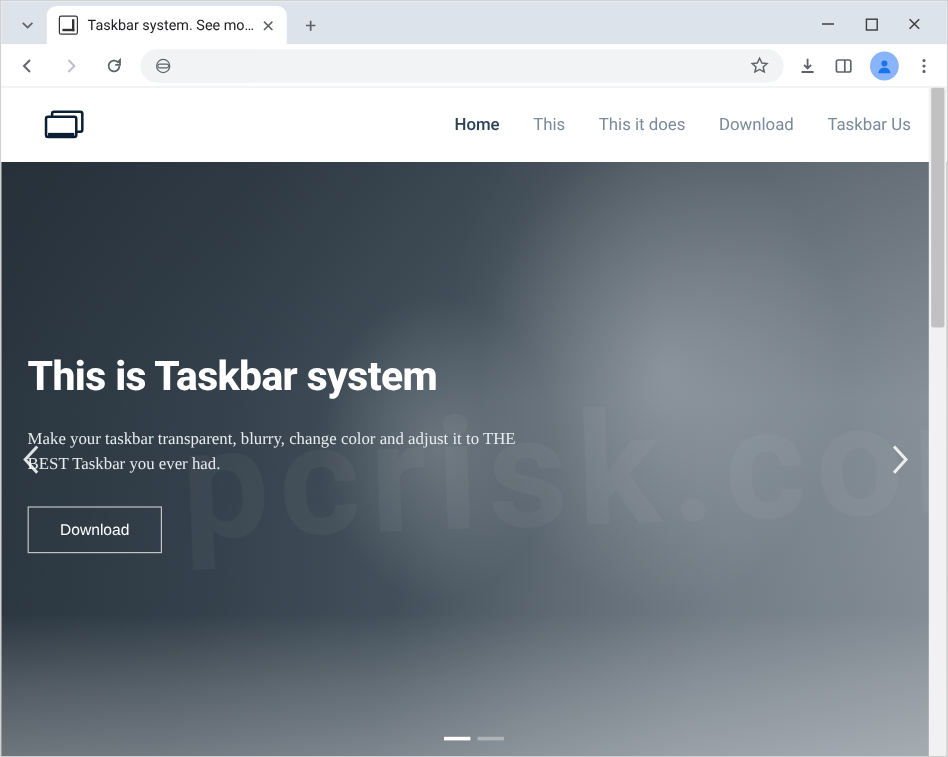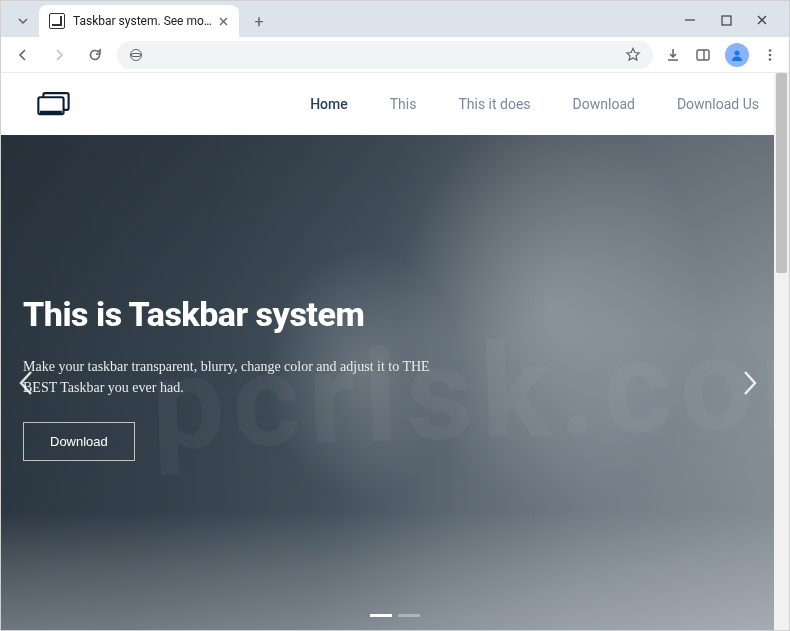--- a/index.html
+++ b/index.html
@@ -27,21 +27,21 @@
 .avatar { width: 24px; height: 24px; border-radius: 50%; background: #8ab4f8; display: flex; align-items: center; justify-content: center; }
 
 
 .page { position: relative; height: calc(631px - 36px - 36px - 2px); overflow: hidden; }
 .scrollbar { position: absolute; right: 0; top: 0; bottom: 0; width: 15px; background: #f1f1f1; }
 .scrollthumb { position: absolute; top: 0; left: 2px; right: 2px; height: 200px; background: #c1c1c1; border-radius: 2px; }
 
 .site-header { height: 62px; background: #fff; display: flex; align-items: center; padding: 0 30px 0 34px; }
 .logo { display: flex; align-items: center; gap: -4px; }
 .logo svg { width: 42px; height: 30px; }
-.nav-menu { margin-left: auto; display: flex; gap: 42px; font-size: 14px; color: #7a8a9a; }
+.nav-menu { margin-left: auto; display: flex; gap: 28px; font-size: 14px; color: #7a8a9a; }
 .nav-item { cursor: pointer; }
 .nav-item.active { color: #2b4158; font-weight: 500; }
 
 .hero { position: relative; height: 496px; background: linear-gradient(100deg, #2a3640 0%, #37444f 25%, #4a5863 45%, #6a7680 60%, #828d97 75%, #9aa3ab 100%); overflow: hidden; }
 .hero::before { content:""; position:absolute; inset:0; background:
   radial-gradient(ellipse 220px 280px at 70% 35%, rgba(200,205,210,0.35), transparent 70%),
   radial-gradient(ellipse 140px 180px at 46% 48%, rgba(190,195,200,0.3), transparent 70%),
   linear-gradient(180deg, rgba(30,38,46,0.35), rgba(30,38,46,0.1) 40%, rgba(30,38,46,0.2));
 }
 .hero::after { content:""; position:absolute; left:0; right:0; bottom:0; height:120px; background: linear-gradient(180deg, transparent, rgba(230,232,235,0.2) 50%, rgba(235,237,240,0.35)); }
@@ -168,21 +168,21 @@
         <rect x="10" y="4" width="30" height="20" rx="2" fill="none" stroke="#0a1f33" stroke-width="2.5"></rect>
         <rect x="4" y="9" width="30" height="20" rx="2" fill="#fff" stroke="#0a1f33" stroke-width="2.5"></rect>
         <rect x="6" y="25" width="26" height="3.5" fill="#0a1f33"></rect>
       </svg>
     </div>
     <div class="nav-menu">
       <span class="nav-item active">Home</span>
       <span class="nav-item">This</span>
       <span class="nav-item">This it does</span>
       <span class="nav-item">Download</span>
-      <span class="nav-item">Download Us</span>
+      <span class="nav-item">Taskbar Us</span>
     </div>
   </div>
 
   <div class="hero">
     <div class="watermark">pcrisk.com</div>
 
     <div class="carousel-arrow left">
       <svg width="18" height="28" viewBox="0 0 18 28">
           <path d="M14 3L4 14l10 11" stroke="#fff" stroke-width="2.5" fill="none" stroke-opacity="0.85"></path>
         </svg>

